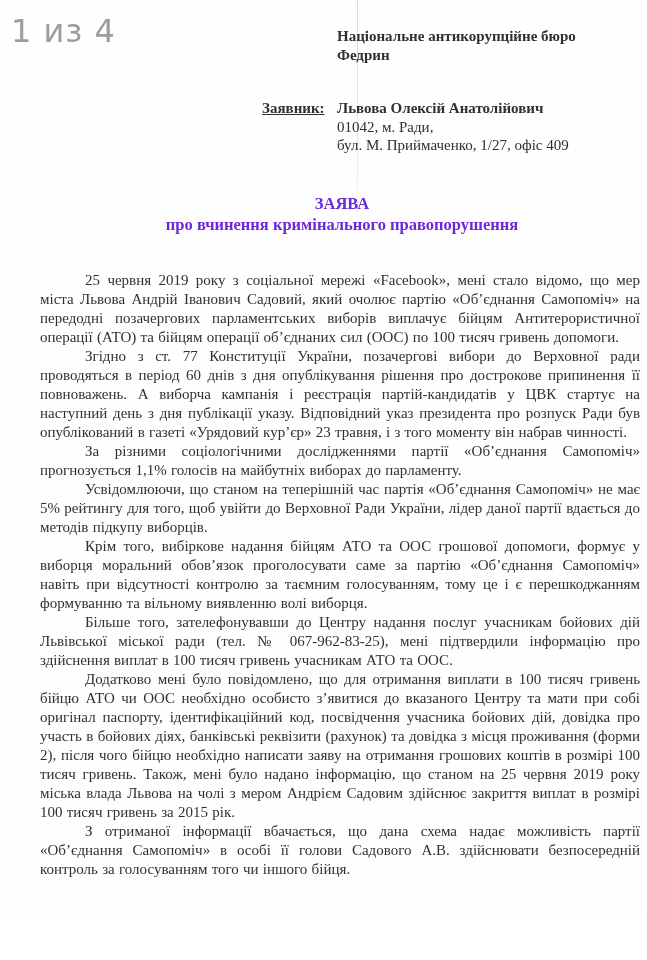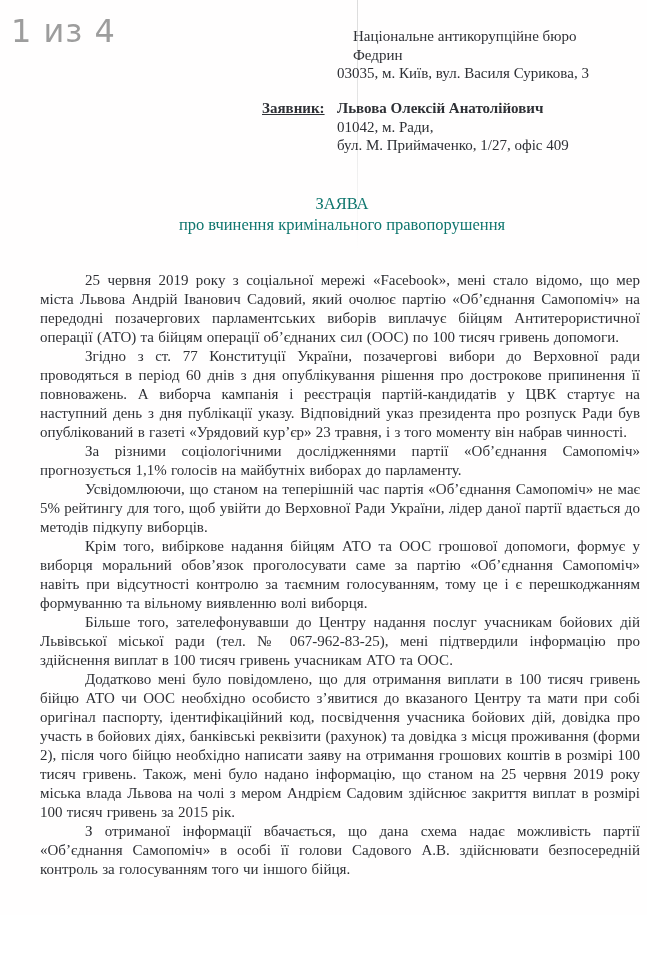--- a/index.html
+++ b/index.html
@@ -35,21 +35,21 @@
     background: linear-gradient(#dcdcdc, #e6e6e6, rgba(230,230,230,0));
   }
   .recipient-block {
     position: absolute;
     left: 337px;
     top: 27px;
     width: 292px;
     font-size: 15px;
     line-height: 18.5px;
   }
-  .recipient-block .line-bold { font-weight: normal; margin-left: 16px; }
+  .recipient-block .line-bold { font-weight: bold; }
   .applicant-block {
     position: absolute;
     left: 262px;
     top: 99px;
     width: 370px;
     display: flex;
     font-size: 15px;
     line-height: 18.5px;
   }
   .applicant-label {
@@ -58,24 +58,24 @@
     flex: 0 0 75px;
     text-decoration: underline;
   }
   .applicant-details .line-bold { font-weight: bold; }
   .title-block {
     position: absolute;
     left: 42px;
     top: 194px;
     width: 600px;
     text-align: center;
-    font-weight: normal;
+    font-weight: bold;
     font-size: 16.5px;
     line-height: 20.5px;
-    color: #0f766e;
+    color: #6d28d9;
   }
   .body-text {
     position: absolute;
     left: 40px;
     top: 271px;
     width: 600px;
     font-size: 15px;
     line-height: 19px;
     text-align: justify;
   }
@@ -90,21 +90,20 @@
 
 <div class="page">
 
   <div class="page-indicator">1 из 4</div>
 
   <div class="fold-line"></div>
 
   <div class="recipient-block">
     <div class="line-bold">Національне антикорупційне бюро</div>
     <div class="line-bold">Федрин</div>
-    <div>03035, м. Київ, вул. Василя Сурикова, 3</div>
   </div>
 
   <div class="applicant-block">
     <div class="applicant-label">Заявник:</div>
     <div class="applicant-details">
       <div class="line-bold">Львова Олексій Анатолійович</div>
       <div>01042, м. Ради,</div>
       <div>бул. М. Приймаченко, 1/27, офіс 409</div>
     </div>
   </div>

